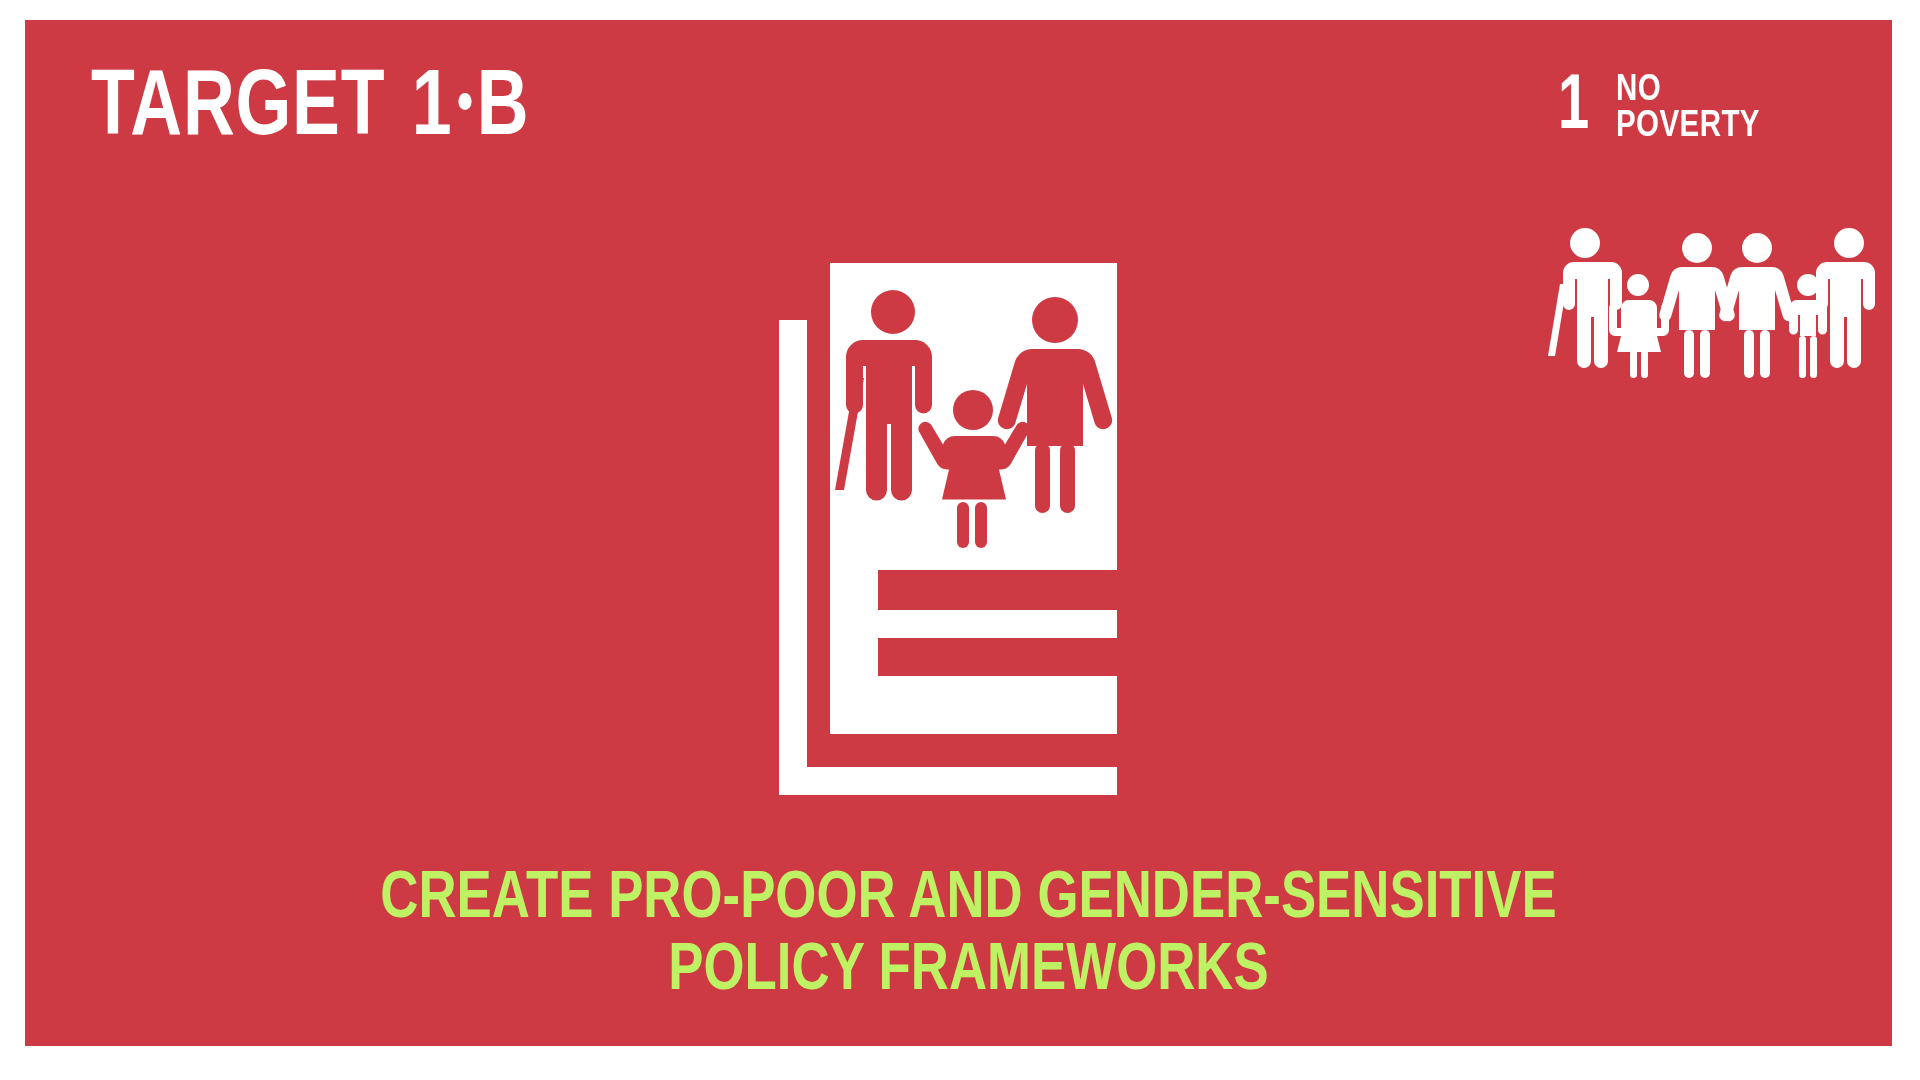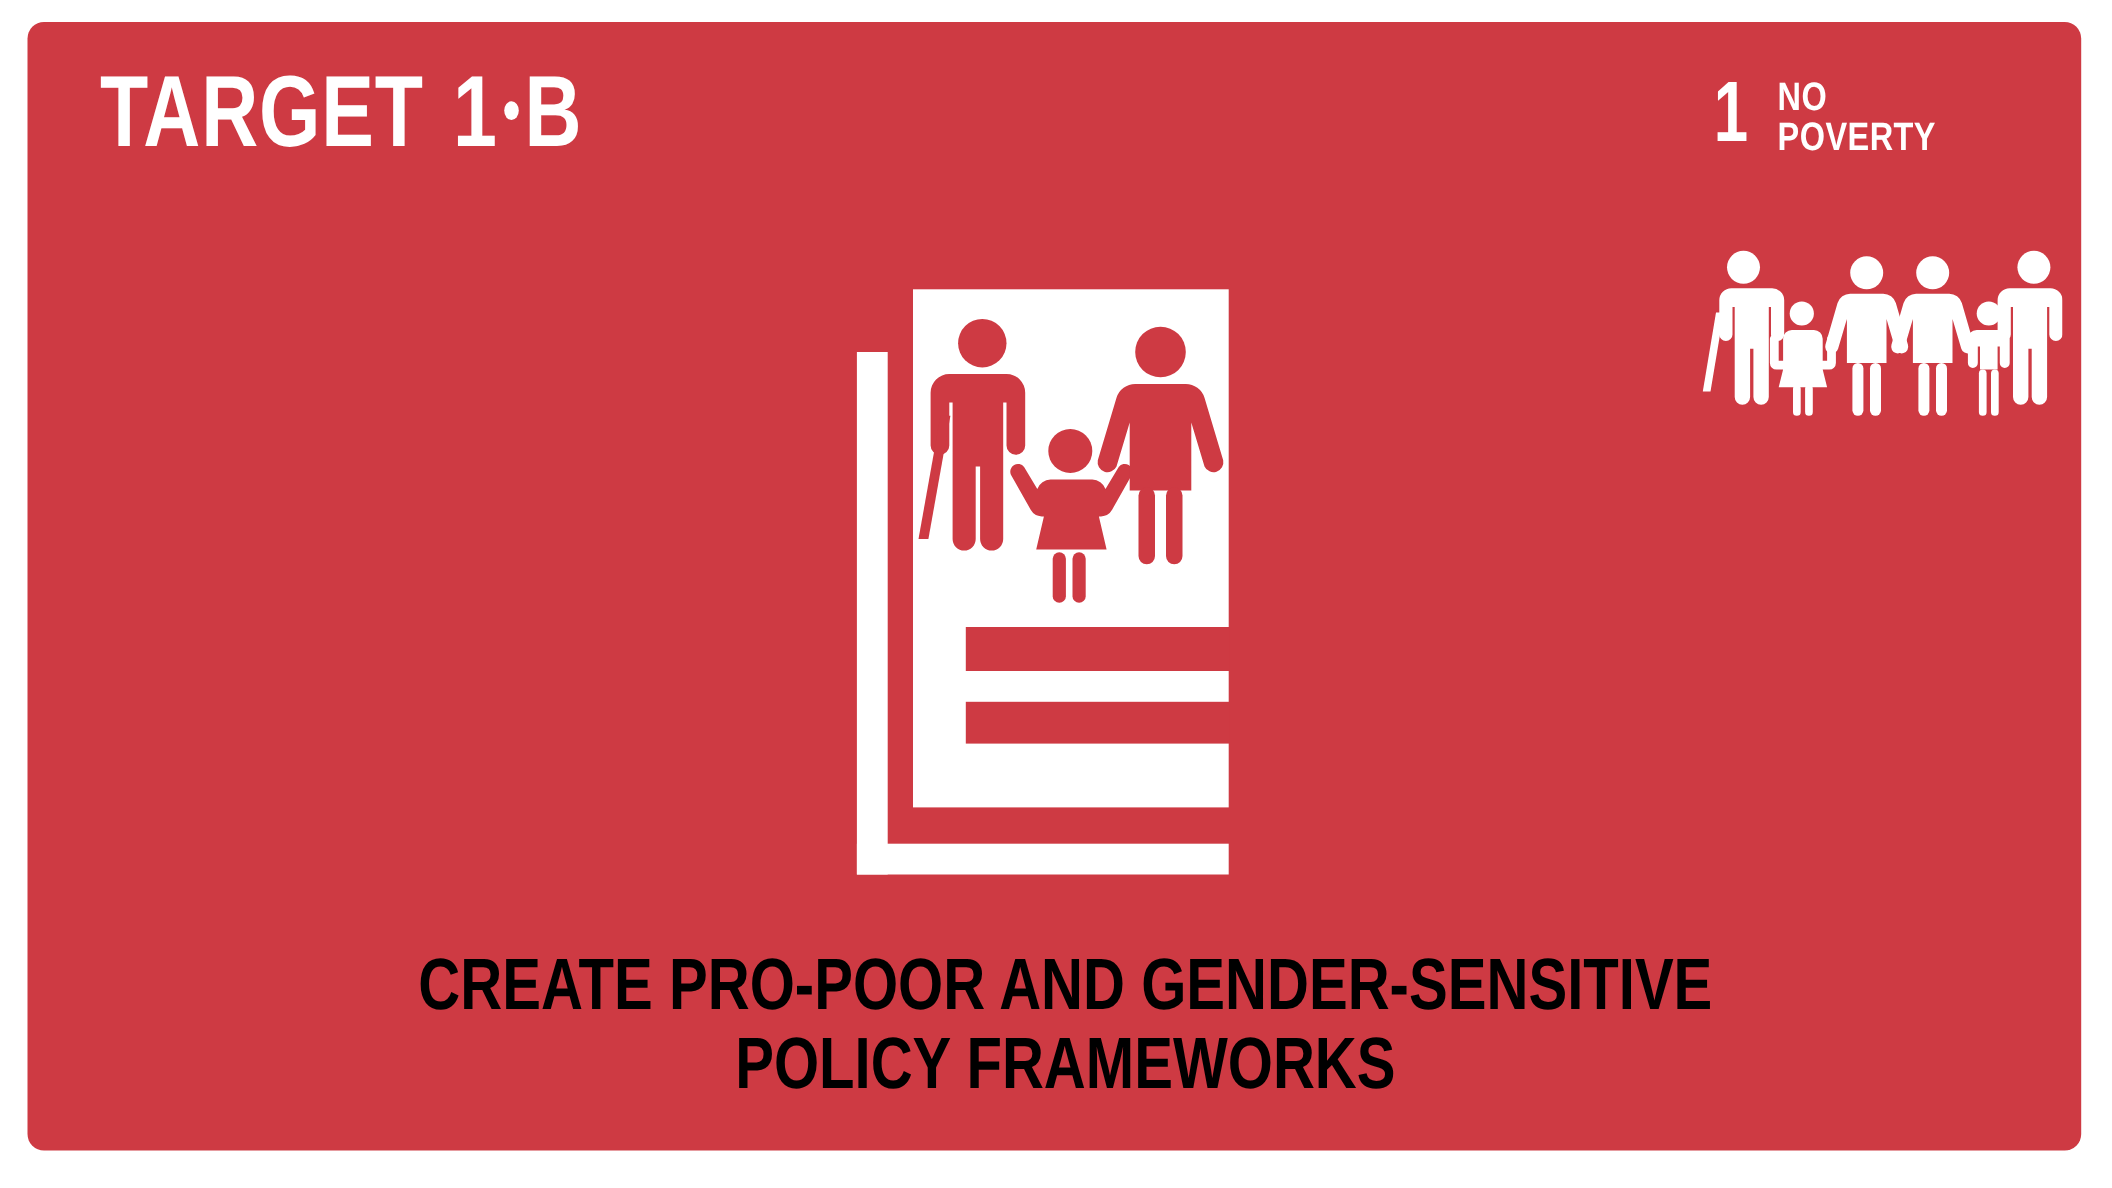--- a/index.html
+++ b/index.html
@@ -24,21 +24,20 @@
 
   
   #panel {
     position: absolute;
     left: 25px;
     top: 20px;
     width: 1867px;
     height: 1026px;
     background: #ce3a43;
     overflow: hidden;
-    border-radius: 15px;
   }
 
   
   #target-title {
     position: absolute;
     left: 66px;
     top: 36px;
     color: #ffffff;
     font-family: "Liberation Sans Narrow", "Liberation Sans", sans-serif;
     font-weight: bold;
@@ -112,21 +111,21 @@
     height: 560px;
   }
 
   
   #caption {
     position: absolute;
     left: 0;
     right: 0;
     top: 838px;
     text-align: center;
-    color: #000000;
+    color: #bef264;
     font-family: "Liberation Sans Narrow", "Liberation Sans", sans-serif;
     font-weight: bold;
     font-size: 66px;
     line-height: 72px;
     letter-spacing: 0px;
     margin-left: 20px;
   }
   #caption .cap-line {
     display: block;
     transform: scaleX(0.80);

